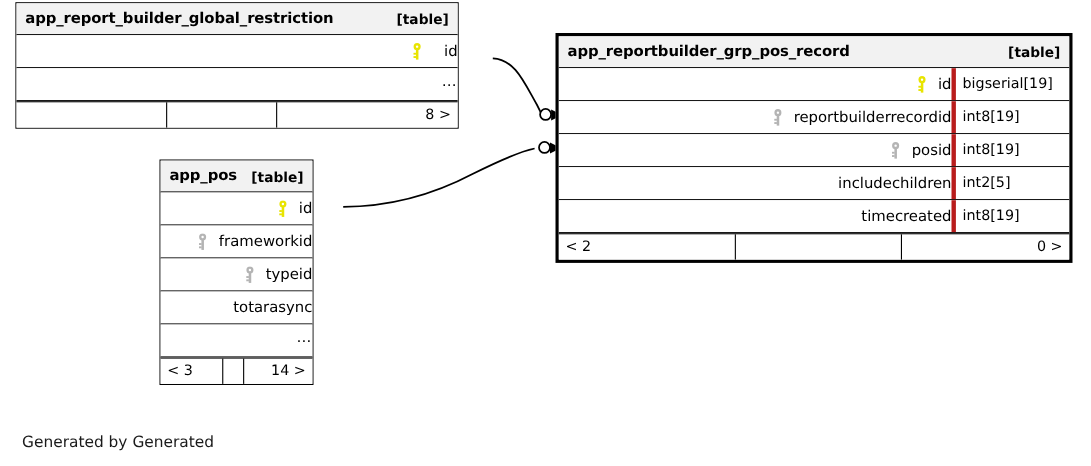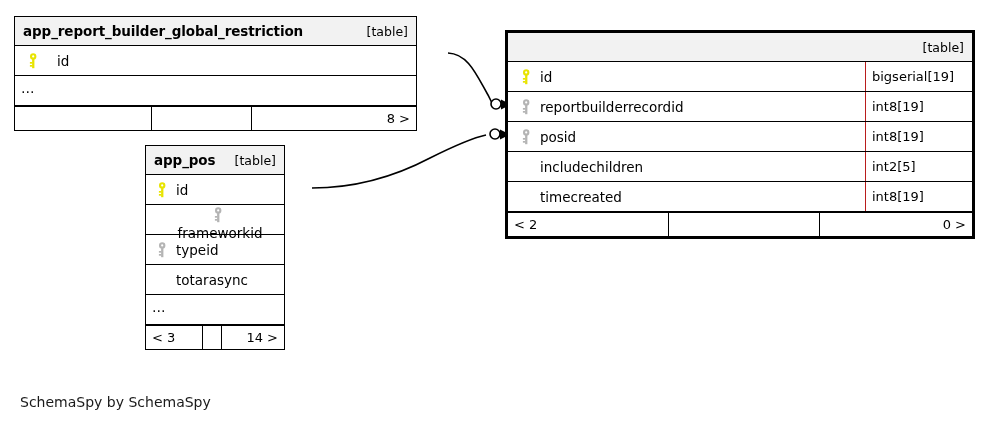--- a/index.html
+++ b/index.html
@@ -30,39 +30,39 @@
     box-sizing:border-box;
     display:flex;align-items:center;
     padding:0 8px;
     height:29px;
   }
   .tbl-name{
     font-weight:bold;font-size:13.5px;color:#000;
     letter-spacing:-0.1px;white-space:nowrap;
   }
   .tbl-kind{
-    margin-left:auto;font-size:12.5px;color:#000;font-weight:normal;white-space:nowrap;
+    margin-left:auto;font-size:12.5px;color:#000;font-weight:bold;white-space:nowrap;
   }
 
   .tbl-row{
     display:flex;align-items:stretch;
     border-bottom:1px solid #000000;
     box-sizing:border-box;
     height:30px;
     background:#ffffff;
   }
   .tbl-row:last-child{border-bottom:none;}
 
   .col-name{
     flex:1 1 auto;display:flex;align-items:center;
-    padding-left:8px;box-sizing:border-box;min-width:0;
+    padding-left:8px;box-sizing:border-box;min-width:0;justify-content:flex-end;
   }
   .col-type{
     flex:0 0 auto;
-    border-left:1px solid #b91c1c;
+    border-left:4px solid #b91c1c;
     display:flex;align-items:center;
     padding-left:6px;box-sizing:border-box;
     font-size:13px;color:#000;white-space:nowrap;
   }
   .cname{font-size:13.5px;color:#000;white-space:nowrap;}
 
   
   .keywrap{
     width:20px;flex:0 0 20px;display:flex;align-items:center;justify-content:center;
   }
@@ -108,21 +108,21 @@
       <path d="M 501,99.5 L 511,104.5 L 501,109.5 Z" fill="#000000"></path>
     </g>
 
     <g>
       <path d="M 312,188 C 352,188 392,178 430,158 C 456,145 472,138 486,135" fill="none" stroke="#000000" stroke-width="1.6"></path>
       <circle cx="495" cy="134" r="5" fill="#ffffff" stroke="#000000" stroke-width="1.6"></circle>
       <path d="M 500,129.5 L 510,134.5 L 500,139.5 Z" fill="#000000"></path>
     </g>
   </svg>
 
-  <div class="table-box" id="tbl-0" style="left:14px;top:16px;width:403px;">
+  <div class="table-box" id="tbl-0" style="left:14px;top:2px;width:403px;">
     <div class="tbl-header">
       <span class="tbl-name">app_report_builder_global_restriction</span>
       <span class="tbl-kind">[table]</span>
     </div>
 
     <div class="tbl-row">
       <div class="col-name">
         <span class="keywrap">
           <svg class="key-svg" width="11" height="16" viewBox="0 0 11 16" xmlns="http://www.w3.org/2000/svg">
             <circle cx="5.2" cy="3.4" r="3.2" fill="#e8e400"></circle>
@@ -164,21 +164,21 @@
             <rect x="4.1" y="5.6" width="2.3" height="9.6" fill="#e8e400"></rect>
             <rect x="1.9" y="9.0" width="2.4" height="1.7" fill="#e8e400"></rect>
             <rect x="1.9" y="12.0" width="2.4" height="1.7" fill="#e8e400"></rect>
           </svg>
         </span>
         <span class="cname" style="margin-left:4px;">id</span>
       </div>
     </div>
 
     <div class="tbl-row">
-      <div class="col-name" style="padding-left:6px;flex-direction:column;">
+      <div class="col-name" style="padding-left:6px;">
         <span class="keywrap">
           <svg class="key-svg" width="11" height="16" viewBox="0 0 11 16" xmlns="http://www.w3.org/2000/svg">
             <circle cx="5.2" cy="3.4" r="3.2" fill="#b4b4b4"></circle>
             <circle cx="5.2" cy="3.4" r="1.1" fill="#ffffff"></circle>
             <rect x="4.1" y="5.6" width="2.3" height="9.6" fill="#b4b4b4"></rect>
             <rect x="1.9" y="9.0" width="2.4" height="1.7" fill="#b4b4b4"></rect>
             <rect x="1.9" y="12.0" width="2.4" height="1.7" fill="#b4b4b4"></rect>
           </svg>
         </span>
         <span class="cname" style="margin-left:4px;">frameworkid</span>
@@ -216,20 +216,21 @@
 
     <div class="tbl-foot">
       <div class="foot-cell left" style="flex:0 0 56px;">&lt; 3</div>
       <div class="foot-cell mid" style="flex:1 1 auto;"></div>
       <div class="foot-cell right" style="flex:0 0 62px;">14 &gt;</div>
     </div>
   </div>
 
   <div class="table-box focal" id="tbl-2" style="left:505px;top:30px;width:470px;">
     <div class="tbl-header">
+      <span class="tbl-name">app_reportbuilder_grp_pos_record</span>
       <span class="tbl-kind">[table]</span>
     </div>
 
     <div class="tbl-row">
       <div class="col-name" style="padding-left:8px;">
         <span class="keywrap">
           <svg class="key-svg" width="11" height="16" viewBox="0 0 11 16" xmlns="http://www.w3.org/2000/svg">
             <circle cx="5.2" cy="3.4" r="3.2" fill="#e8e400"></circle>
             <circle cx="5.2" cy="3.4" r="1.1" fill="#ffffff"></circle>
             <rect x="4.1" y="5.6" width="2.3" height="9.6" fill="#e8e400"></rect>
@@ -290,15 +291,15 @@
       <div class="col-type" style="flex:0 0 107px;">int8[19]</div>
     </div>
 
     <div class="tbl-foot">
       <div class="foot-cell left" style="flex:0 0 160px;">&lt; 2</div>
       <div class="foot-cell mid" style="flex:1 1 auto;"></div>
       <div class="foot-cell right" style="flex:0 0 152px;">0 &gt;</div>
     </div>
   </div>
 
-  <div id="caption">SchemaSpy by SchemaSpy</div>
+  <div id="caption">Generated by Generated</div>
 
 </div>
 
 </body></html>

